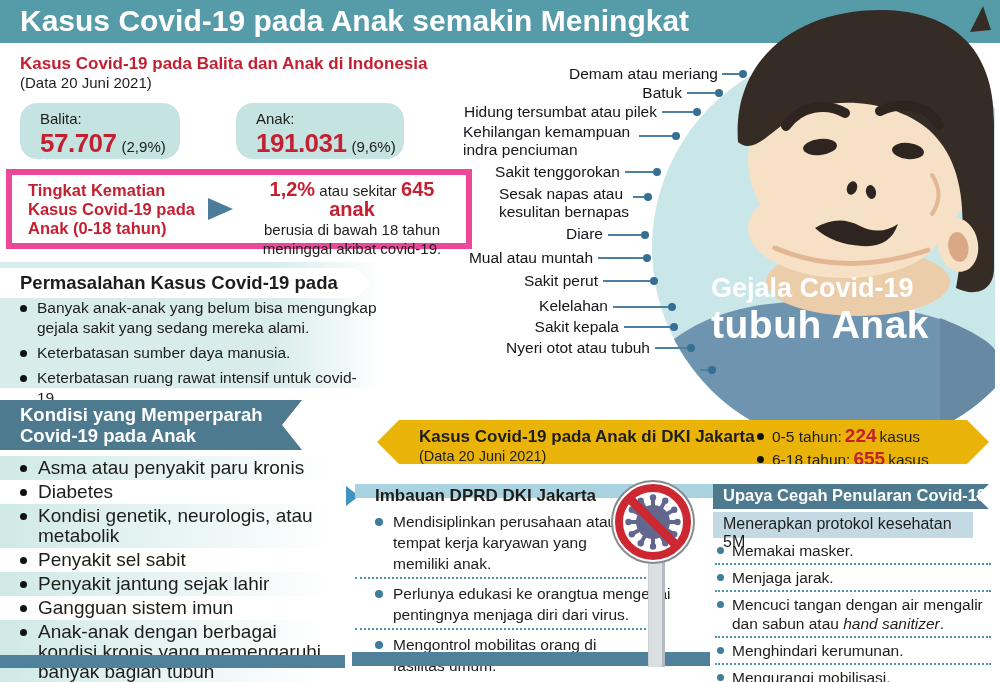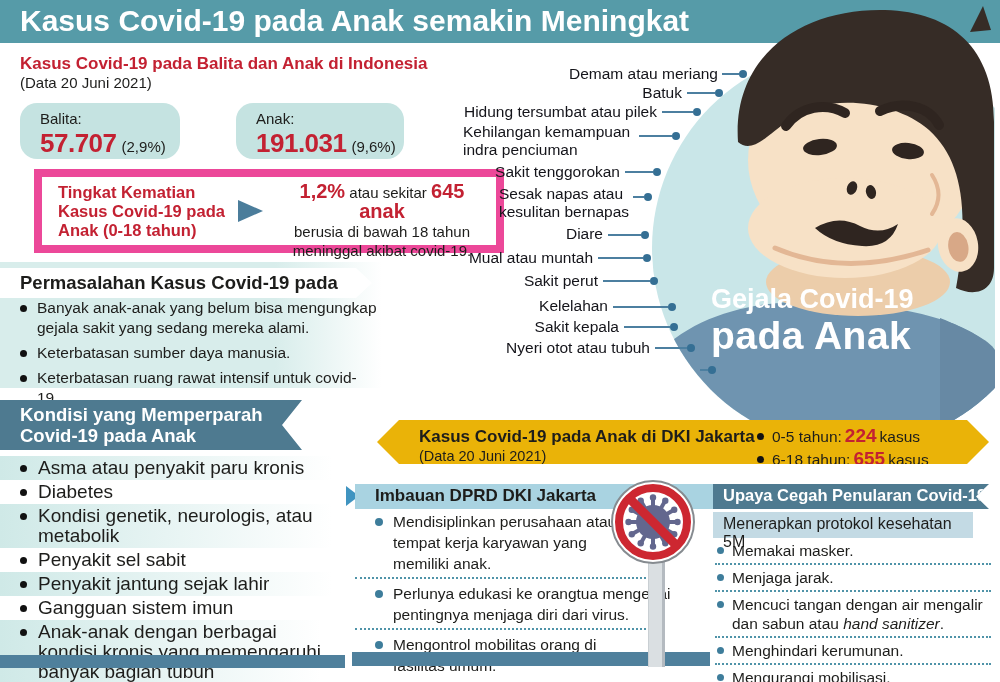--- a/index.html
+++ b/index.html
@@ -16,21 +16,21 @@
   .stat-box{position:absolute;top:103px;height:56px;background:#c5e3e1;border-radius:17px;}
   #stat-0{left:20px;width:160px;}
   #stat-1{left:236px;width:168px;}
   .stat-inner{padding:7px 0 0 20px;}
   .stat-label{font-size:15px;}
   .stat-line{margin-top:1px;}
   .stat-value{font-size:26px;font-weight:bold;color:#c32132;letter-spacing:-0.5px;}
   .stat-pct{font-size:15px;margin-left:5px;}
 
   
-  .mortality-box{position:absolute;left:6px;top:169px;width:454px;height:68px;border:8px solid #ec4899;background:#fff;margin-left:28px;}
+  .mortality-box{position:absolute;left:6px;top:169px;width:454px;height:68px;border:6px solid #ec4899;background:#fff;}
   .mortality-label{position:absolute;left:16px;top:6px;width:172px;font-size:16.5px;font-weight:bold;color:#c32132;line-height:19px;}
   .mortality-arrow{position:absolute;left:196px;top:23px;width:0;height:0;
      border-left:25px solid #4b7d9b;border-top:11px solid transparent;border-bottom:11px solid transparent;}
   .mortality-right{position:absolute;left:234px;top:5px;width:212px;text-align:center;font-size:15px;line-height:19px;}
   .mortality-rate,.mortality-count{font-size:20px;font-weight:bold;color:#c32132;}
 
   
   .problems-panel{position:absolute;left:0;top:262px;width:382px;height:126px;
      background:linear-gradient(90deg,#d8edeb 0%,#d8edeb 72%,rgba(216,237,235,0) 100%);}
   .problems-header{position:absolute;left:0;top:6px;width:372px;height:30px;background:#fff;
@@ -66,38 +66,38 @@
   #s12{left:527px;top:360px;width:205px;}
   .sline{position:absolute;height:2px;background:#4c7fa0;}
   .sline::after{content:"";position:absolute;right:-8px;top:-3px;width:8px;height:8px;border-radius:50%;background:#356f94;}
   #l0{left:722px;top:73px;width:17px;} #l1{left:687px;top:92px;width:28px;}
   #l2{left:662px;top:111px;width:31px;} #l3{left:639px;top:135px;width:33px;}
   #l4{left:625px;top:171px;width:28px;} #l5{left:633px;top:196px;width:11px;}
   #l6{left:608px;top:234px;width:33px;} #l7{left:598px;top:257px;width:45px;}
   #l8{left:603px;top:280px;width:47px;} #l9{left:613px;top:306px;width:55px;}
   #l10{left:624px;top:326px;width:46px;} #l11{left:655px;top:347px;width:32px;}
   #l12{left:700px;top:369px;width:8px;}
-  .gejala{position:absolute;left:711px;top:286px;color:#fff;font-weight:bold;line-height:1;}
+  .gejala{position:absolute;left:711px;top:275px;color:#fff;font-weight:bold;line-height:1;}
   .gejala-1{font-size:27px;}
   .gejala-2{font-size:39px;margin-top:3px;letter-spacing:0.5px;}
 
   
   .ribbon{position:absolute;left:377px;top:420px;width:612px;height:44px;background:#eab308;
      clip-path:polygon(0 50%,22px 0,calc(100% - 22px) 0,100% 50%,calc(100% - 22px) 100%,22px 100%);}
   .ribbon-heading{position:absolute;left:42px;top:7px;font-size:17px;font-weight:bold;}
   .ribbon-date{position:absolute;left:42px;top:28px;font-size:14.5px;}
   .ribbon-stats{position:absolute;left:380px;top:5px;}
   .r-stat{position:relative;padding-left:15px;font-size:15.5px;line-height:22px;}
   .r-stat::before{content:"";position:absolute;left:0;top:8px;width:7px;height:7px;border-radius:50%;background:#111;}
   .r-value{font-size:19px;font-weight:bold;color:#c32132;margin:0 3px;}
 
   
   .appeal-chevron{position:absolute;left:346px;top:486px;width:0;height:0;
      border-left:13px solid #4094c0;border-top:10px solid transparent;border-bottom:10px solid transparent;}
-  .appeal-header{position:absolute;left:355px;top:484px;width:358px;height:25px;background:#a9d3e1;}
+  .appeal-header{position:absolute;left:355px;top:484px;width:358px;height:14px;background:#a9d3e1;}
   .appeal-heading{margin:2px 0 0 20px;font-size:17px;font-weight:bold;}
   .appeal-list{position:absolute;left:375px;top:511px;width:300px;}
   .ap-item{position:relative;padding-left:18px;font-size:15.5px;line-height:21px;margin-bottom:2px;}
   .ap-item::before{content:"";position:absolute;left:0;top:7px;width:8px;height:8px;border-radius:50%;background:#3e7d9b;}
   #ap-0{max-width:250px;} #ap-1{max-width:300px;} #ap-2{max-width:235px;}
   .ap-sep{border-top:2px dotted #4f93a8;margin:3px 0 4px -20px;width:295px;}
   .bottom-bar-mid{position:absolute;left:352px;top:652px;width:358px;height:14px;background:#4f809c;}
 
   
   .sign-pole{position:absolute;left:648px;top:556px;width:13px;height:111px;background:#dadfe2;
@@ -234,21 +234,21 @@
   <div class="sline" id="l6"></div>
   <div class="sline" id="l7"></div>
   <div class="sline" id="l8"></div>
   <div class="sline" id="l9"></div>
   <div class="sline" id="l10"></div>
   <div class="sline" id="l11"></div>
   <div class="sline" id="l12"></div>
 
   <div class="gejala">
     <div class="gejala-1">Gejala Covid-19</div>
-    <div class="gejala-2">pada Anak</div>
+    <div class="gejala-2">tubuh Anak</div>
   </div>
 
   <div class="ribbon">
     <div class="ribbon-heading">Kasus Covid-19 pada Anak di DKI Jakarta</div>
     <div class="ribbon-date">(Data 20 Juni 2021)</div>
     <div class="ribbon-stats">
       <div class="r-stat">
         <span>0-5 tahun:</span><span class="r-value">224</span><span>kasus</span>
       </div>
       <div class="r-stat">

